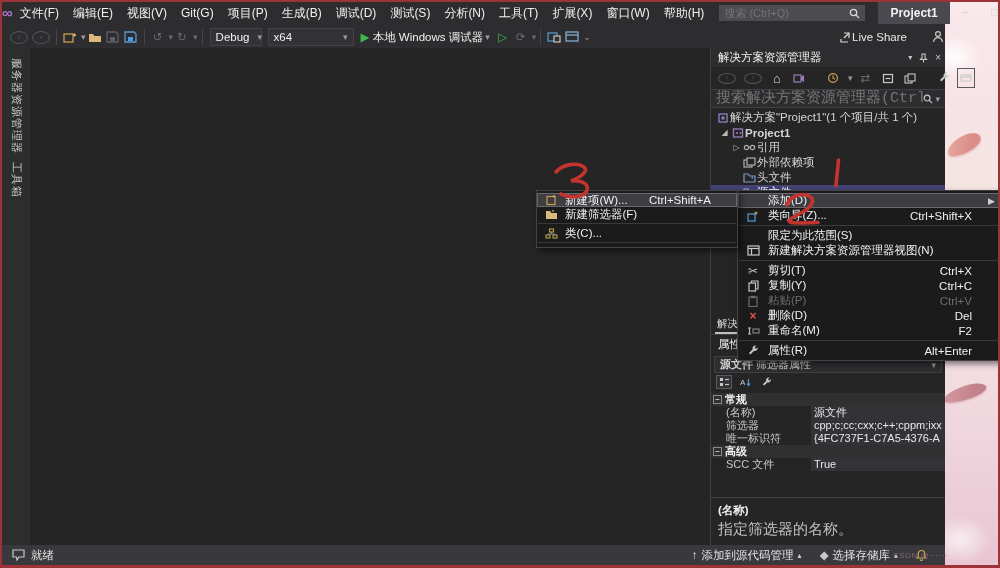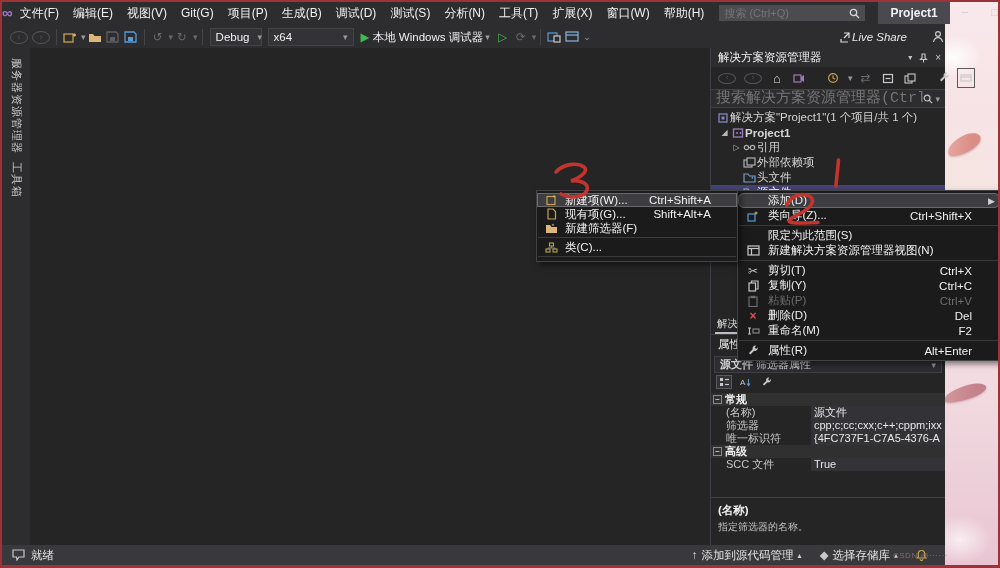--- a/index.html
+++ b/index.html
@@ -46,21 +46,21 @@
   .tsep { width:1px; height:16px; background:#464649; margin:0 4px; }
   .navcirc { width:13px; height:13px; border:1.5px solid #56565a; border-radius:50%; color:#56565a;
     font-size:9px; line-height:10px; text-align:center; margin:0 2px; }
   .caret { color:#9a9a9d; font-size:9px; margin-left:2px; }
   .combo { height:18px; background:#333337; border:1px solid #434346; display:flex; align-items:center;
     padding:0 5px; margin:0 3px; color:#f1f1f1; }
   .combo .caret { margin-left:auto; padding-left:8px; }
   .runbtn { display:flex; align-items:center; margin:0 4px; color:#f1f1f1; }
   .green { color:#3fba50; }
   .dim { color:#6a6a6e; }
-  .lshare { margin-left:auto; display:flex; align-items:center; gap:1px; color:#e8e8e8; padding-right:10px;font-style:italic; }
+  .lshare { margin-left:auto; display:flex; align-items:center; gap:1px; color:#e8e8e8; padding-right:10px; }
   .fbicon { margin-left:14px; }
 
   
   .leftstrip { position:absolute; left:0; top:48px; width:28px; height:495px; background:#2d2d30; }
   .vtab { writing-mode:vertical-rl; text-orientation:sideways; color:#cccccc; font-size:11px;
     margin:8px auto 0 auto; display:block; text-align:left; letter-spacing:1px; }
 
   
   .editor { position:absolute; left:28px; top:46px; width:680px; height:497px; background:#252526; }
 
@@ -100,36 +100,36 @@
   .grow { height:13px; display:flex; align-items:center; font-size:11px; }
   .gcat { background:#303031; color:#f1f1f1; font-weight:bold; }
   .gexp { width:9px; height:9px; border:1px solid #8a8a8e; color:#c8c8c8; font-size:8px; line-height:7px;
     text-align:center; margin:0 3px 0 2px; flex:none; }
   .glabel { width:100px; padding-left:15px; color:#c8c8c8; white-space:nowrap; overflow:hidden; flex:none; }
   .gval { flex:1; background:#333337; height:13px; line-height:13px; padding-left:3px; color:#e8e8e8;
     white-space:nowrap; overflow:hidden; }
   .pr-desc { position:absolute; left:0; bottom:2px; width:100%; height:46px; border-top:1px solid #3f3f46;
     padding:5px 7px; }
   .pr-desc .t { font-weight:bold; color:#f1f1f1; font-size:11.5px; }
-  .pr-desc .d { color:#c0c0c0; font-size:10px; margin-top:2px; }
+  .pr-desc .d { color:#c0c0c0; font-size:15px; margin-top:2px; }
 
   
   .statusbar { position:absolute; left:0; bottom:0; width:100%; height:20px; background:#39393d;
     display:flex; align-items:center; color:#e4e4e4; font-size:11.5px; padding:0 10px; }
   .sb-right { margin-left:auto; display:flex; align-items:center; gap:18px; padding-right:8px; }
   .sb-item { display:flex; align-items:center; gap:4px; }
   .tinycaret { font-size:8px; color:#cfcfcf; }
 
   
   .menu { position:absolute; background:#1b1b1c; border:1px solid #434346; z-index:40;
     box-shadow:3px 3px 6px rgba(0,0,0,.5); color:#f1f1f1; font-size:11.5px; padding:2px 0; }
   .ctx { left:737px; top:190px; width:264px; }
   .sub { left:536px; top:190px; width:202px; z-index:41; font-size:11.5px; }
   .mi { height:15px; display:flex; align-items:center; position:relative; padding-right:6px; }
-  .ctx .mi { height:15px;border-radius:6px; }
+  .ctx .mi { height:15px; }
   .mic { width:30px; flex:none; display:inline-flex; justify-content:center; align-items:center; font-size:11px; }
   .sub .mic { width:28px; }
   .milabel { white-space:nowrap; }
   .mishort { margin-left:auto; padding-right:20px; white-space:nowrap; }
   .ctx .mishort { padding-right:22px; }
   .miarrow { position:absolute; right:5px; font-size:9px; color:#d0d0d0; }
   .mi.hl { background:#3e3e42; outline:1px solid #6a6a6e; outline-offset:-1px; }
   .mi.disabled .milabel, .mi.disabled .mishort { color:#6d6d70; }
   .msep { height:1px; background:#3a3a3e; margin:2px 1px; }
   .redx { color:#e05050; font-weight:bold; font-size:12px; }
@@ -571,29 +571,20 @@
         <svg width="12" height="12" viewBox="0 0 12 12">
             <rect x="2" y="2.5" width="8" height="8" fill="none" stroke="#c8a050" stroke-width="1.2"></rect>
             <path d="M9 0.5l.5 1.2 1.2.5-1.2.5L9 4l-.5-1.3-1.2-.5 1.2-.5z" fill="#d7ba6e"></path>
           </svg>
       </span>
       <span class="milabel">新建项(W)...</span>
       <span class="mishort">Ctrl+Shift+A</span>
     </div>
     <div class="mi" style="height:14px">
       <span class="mic">
-        <svg width="11" height="12" viewBox="0 0 11 12">
-            <path d="M2 1h5l2.5 2.5V11H2z" fill="none" stroke="#c8a050" stroke-width="1.2"></path>
-          </svg>
-      </span>
-      <span class="milabel">现有项(G)...</span>
-      <span class="mishort">Shift+Alt+A</span>
-    </div>
-    <div class="mi" style="height:14px">
-      <span class="mic">
         <svg width="13" height="11" viewBox="0 0 13 11">
             <path d="M1 2h4l1.5 2H12v6H1z" fill="#dcb67a"></path>
             <path d="M8 0.5l.4 1 1 .4-1 .4-.4 1-.4-1-1-.4 1-.4z" fill="#e8d28a"></path>
           </svg>
       </span>
       <span class="milabel">新建筛选器(F)</span>
     </div>
     <div class="msep"></div>
     <div class="mi" style="height:14px">
       <span class="mic">

